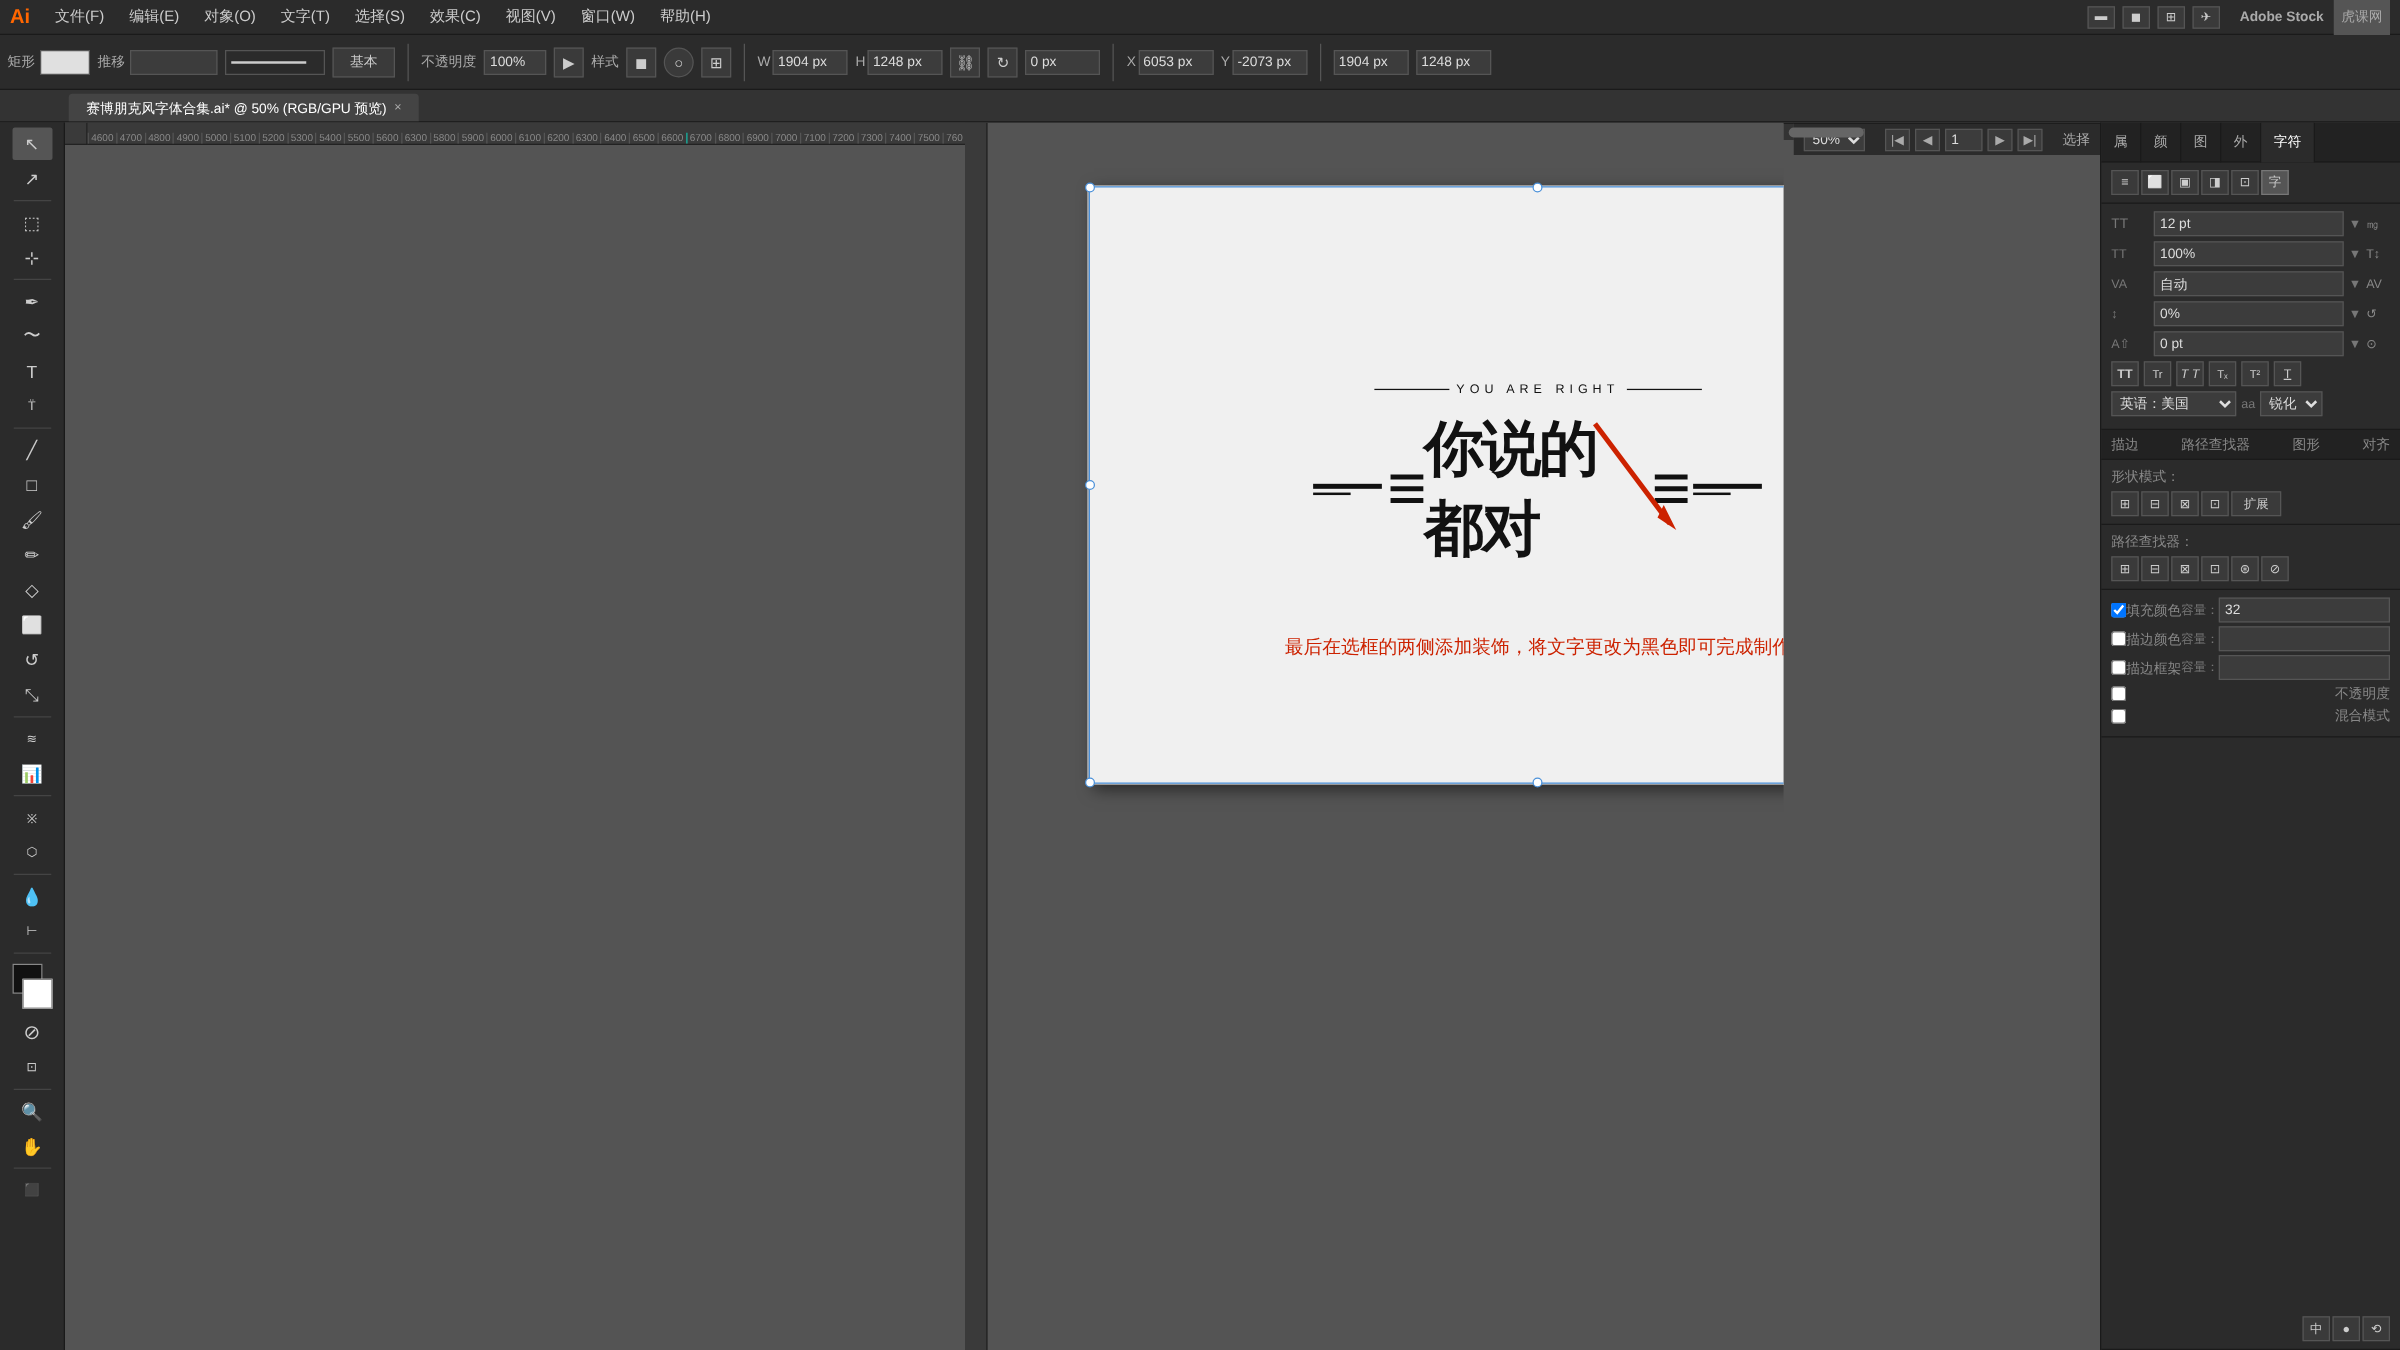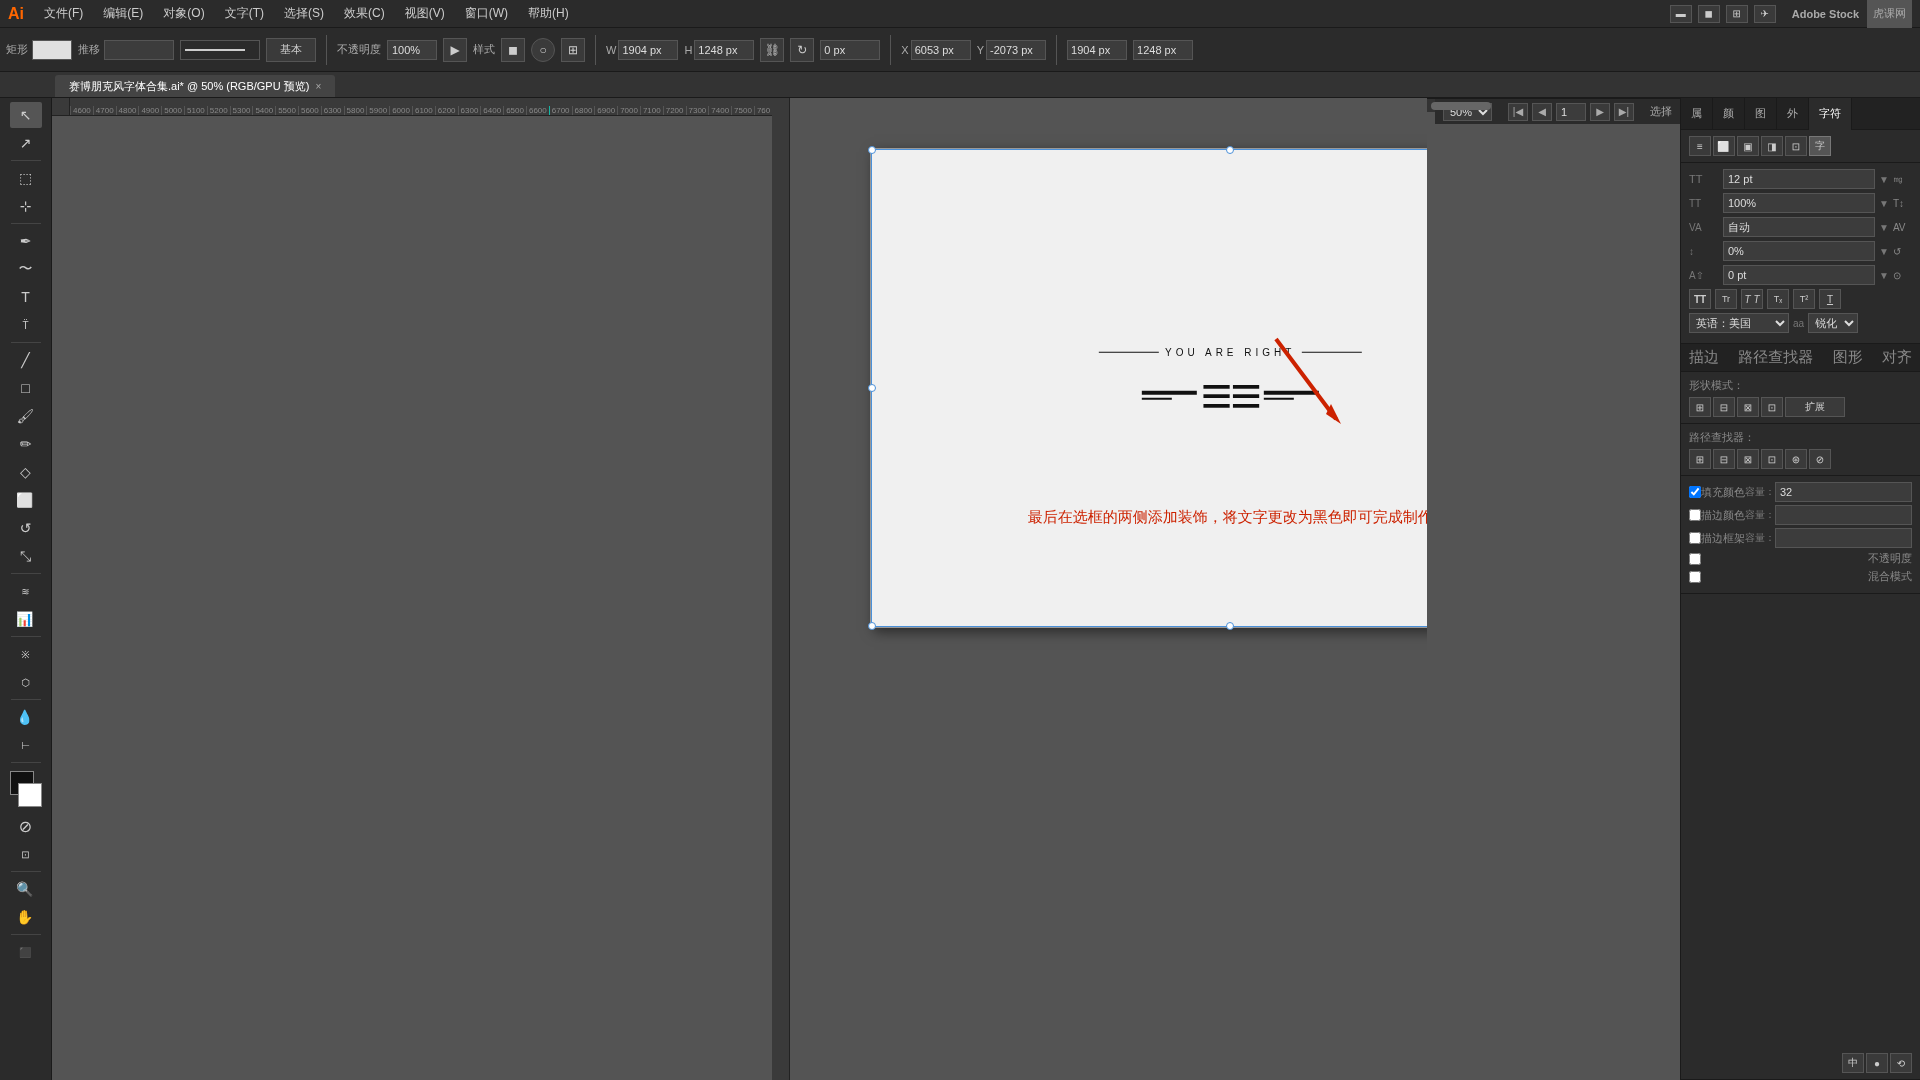--- a/index.html
+++ b/index.html
@@ -614,21 +614,21 @@
       border: 1px solid #555;
       color: #ddd;
       font-size: 11px;
       height: 20px;
       padding: 0 2px;
       width: 100px;
     }
     .section-header {
       background: #222;
       padding: 4px 8px;
-      font-size: 15px;
+      font-size: 11px;
       color: #888;
       display: flex;
       align-items: center;
       justify-content: space-between;
       cursor: pointer;
       border-bottom: 1px solid #1a1a1a;
     }
   </style>
 </head>
 <body>
@@ -828,20 +828,21 @@
                 <div class="uar-line"></div>
               </div>
 
               <div class="main-text">
 
                 <div style="display:flex;flex-direction:column;gap:3px;margin-right:4px;">
                   <div style="width:55px;height:4px;background:#111;"></div>
                   <div style="width:30px;height:2px;background:#111;"></div>
                 </div>
                 <span style="font-size:54px;font-weight:900;line-height:1;">≡</span>
+                <span style="font-size:48px;font-weight:900;color:#111;font-family:'Microsoft YaHei','SimHei',sans-serif;letter-spacing:-2px;">你说的都对</span>
                 <span style="font-size:54px;font-weight:900;line-height:1;">≡</span>
                 <div style="display:flex;flex-direction:column;gap:3px;margin-left:4px;">
                   <div style="width:55px;height:4px;background:#111;"></div>
                   <div style="width:30px;height:2px;background:#111;"></div>
                 </div>
               </div>
             </div>
 
             <div class="red-arrow">
               <svg viewBox="0 0 80 100" xmlns="http://www.w3.org/2000/svg">
@@ -983,21 +984,21 @@
 
     <div class="panel-section">
       <div class="panel-section-title">
         <span>形状模式：</span>
       </div>
       <div class="panel-icon-row">
         <div class="panel-icon">⊞</div>
         <div class="panel-icon">⊟</div>
         <div class="panel-icon">⊠</div>
         <div class="panel-icon">⊡</div>
-        <div class="panel-btn" style="width:60px;font-size:10px;">扩展</div>
+        <div class="panel-btn" style="width:40px;font-size:10px;">扩展</div>
       </div>
     </div>
 
     <div class="panel-section">
       <div class="panel-section-title">
         <span>路径查找器：</span>
       </div>
       <div class="panel-icon-row">
         <div class="panel-icon">⊞</div>
         <div class="panel-icon">⊟</div>

